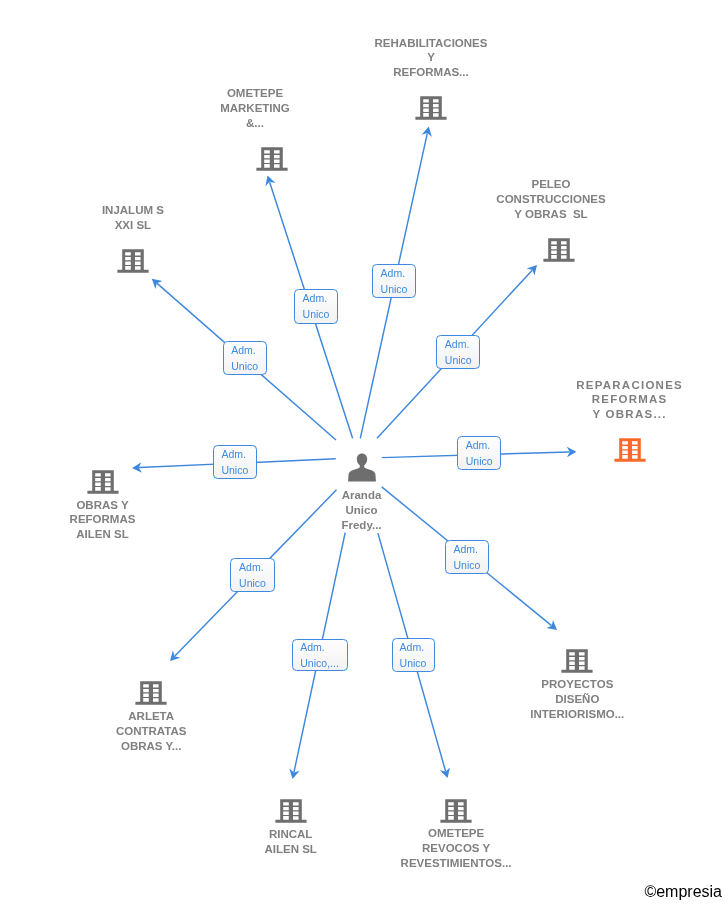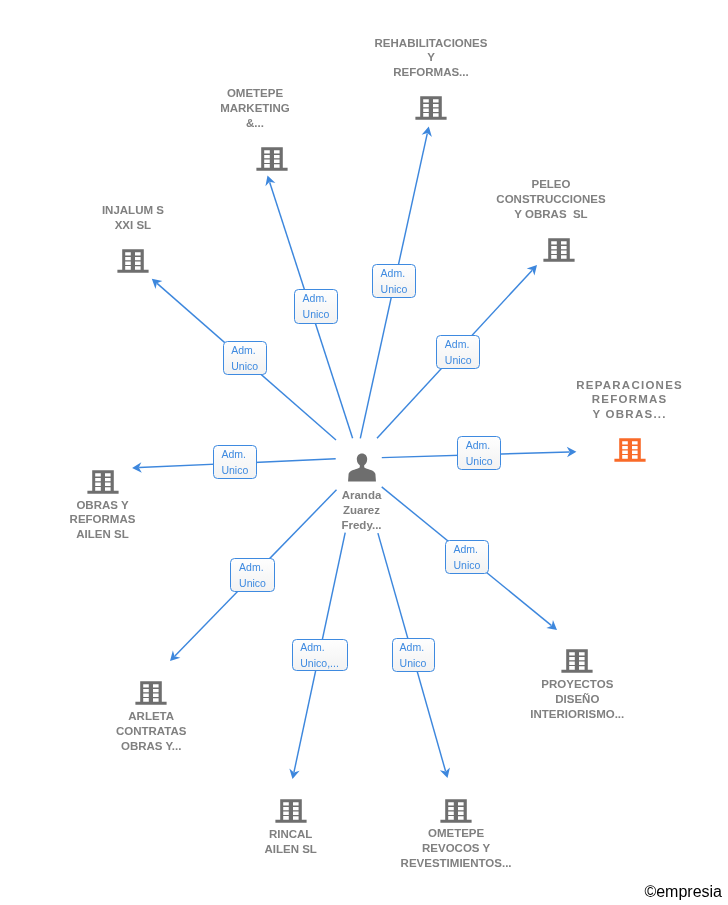--- a/index.html
+++ b/index.html
@@ -120,21 +120,21 @@
           </svg></div>
         <div class="node-label" style="top: 826.3px; left: 296.1px; width: 320px;">OMETEPE
 REVOCOS Y
 REVESTIMIENTOS...</div>
       </div>
       <div class="node" style="left: 0px; top: 0px; width: 728px; height: 0px;">
         <div class="node-icon" style="left: 347.5px; top: 453px; width: 28px; height: 29px;"><svg viewBox="0 0 28 29" width="28" height="29">
             <path d="M14 0.4c-3.1 0-5.2 2.4-5.2 5.7 0 3.1 1.5 5.2 3.0 6.1v2.0c-0.4 0.9-2.0 1.3-4.4 2.0 C4.2 17.2 1.0 18.5 0.6 21.0 L0.05 28.6 h27.9 L27.4 21.0 c-0.4-2.5-3.6-3.8-6.8-4.8 -2.4-0.7-4.0-1.1-4.4-2.0 v-2.0c1.5-0.9 3.0-3.0 3.0-6.1 0-3.3-2.1-5.7-5.2-5.7z" fill="#6e6e6e"></path>
           </svg></div>
         <div class="node-label" style="top: 488px; left: 201.5px; width: 320px;">Aranda
-Zuarez
+Unico
 Fredy...</div>
       </div>
     </div>
   <div id="rel-layer">
       <div class="rel" style="left: 294.4px; top: 289px; width: 43.3px; height: 34.8px;">Adm.
 Unico</div>
       <div class="rel" style="left: 372px; top: 264px; width: 44px; height: 34px;">Adm.
 Unico</div>
       <div class="rel" style="left: 436.4px; top: 335.2px; width: 43.8px; height: 34.1px;">Adm.
 Unico</div>

